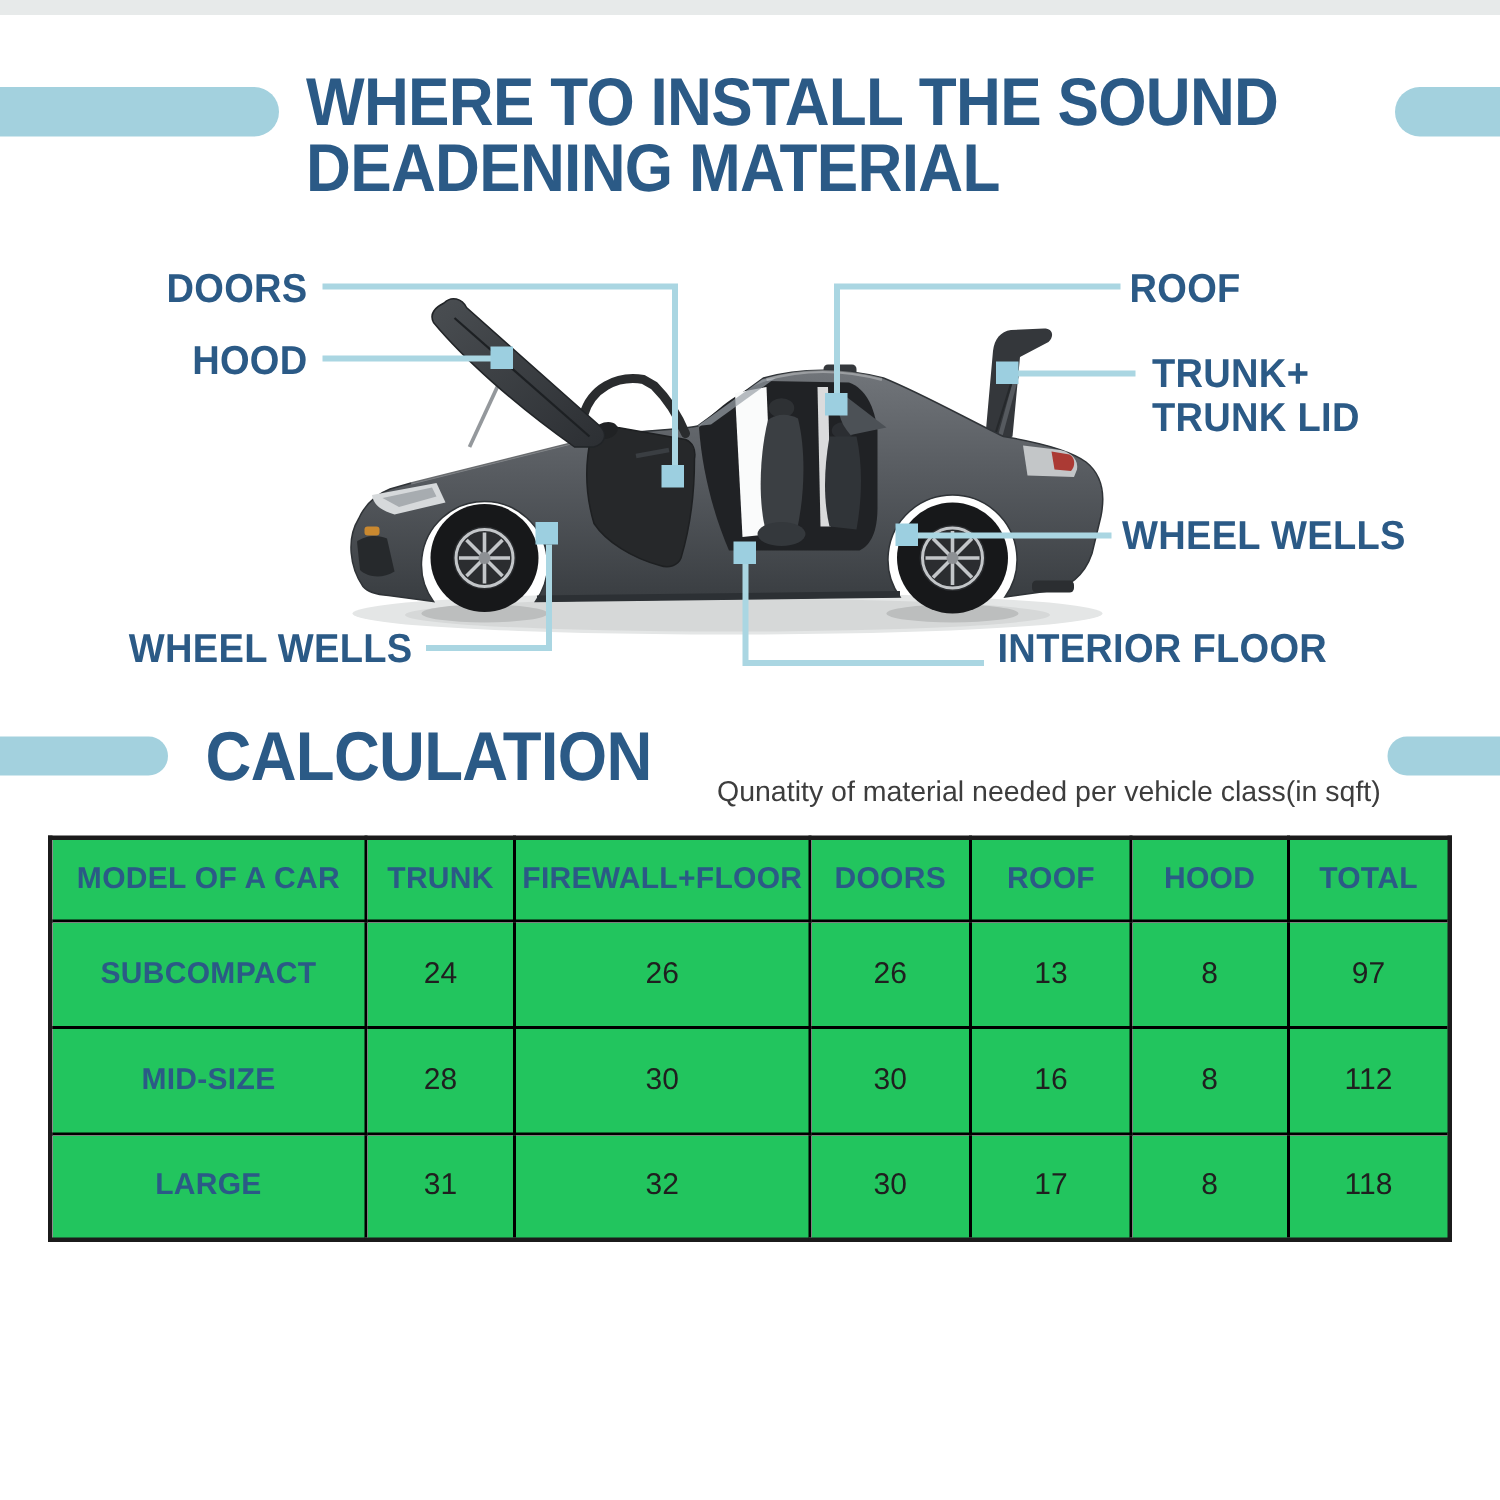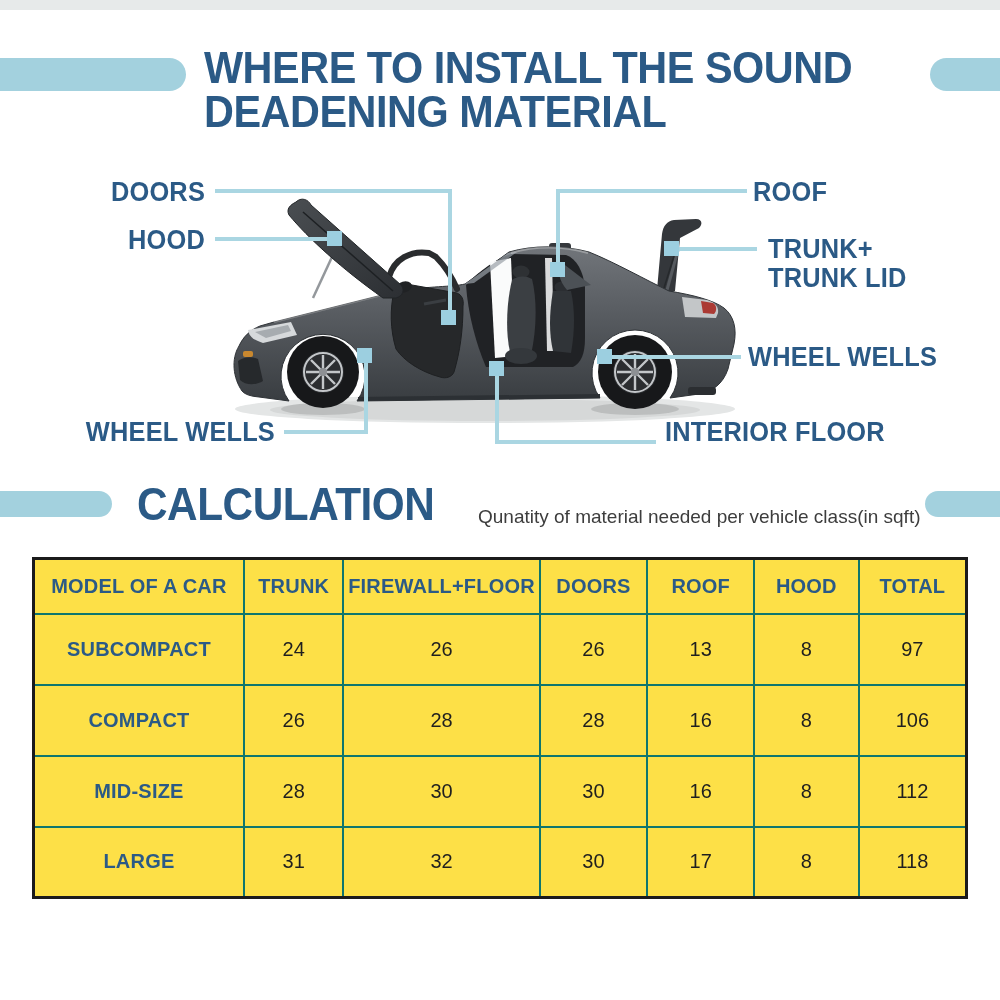--- a/index.html
+++ b/index.html
@@ -11,25 +11,25 @@
   .title{position:absolute;left:204px;top:46px;color:#2b5a86;font-weight:700;
          font-size:45px;line-height:44px;letter-spacing:-0.5px;
          transform:scaleX(.92);transform-origin:left top;white-space:nowrap;}
   .car-label{position:absolute;color:#2b5a86;font-weight:700;font-size:27px;
              letter-spacing:0.2px;line-height:1.08;white-space:pre-line;
              transform:scaleX(.94);transform-origin:left top;}
   .car-label.right-align{text-align:right;transform-origin:right top;}
   .calc-heading{position:absolute;left:137px;top:477px;color:#2b5a86;font-weight:700;
                 font-size:46px;letter-spacing:-0.5px;transform:scaleX(.92);
                 transform-origin:left top;white-space:nowrap;}
-  .calc-subtitle{position:absolute;left:478px;top:506px;color:#3d3d3d;font-size:19px;}
+  .calc-subtitle{position:absolute;left:478px;top:518px;color:#3d3d3d;font-size:19px;}
   .hero{position:absolute;left:0;top:0;}
   .tbl-wrap{position:absolute;left:32px;top:557px;}
   table{border-collapse:collapse;table-layout:fixed;width:936px;border:3px solid #1b1b1b;}
-  th,td{border:2px solid #0f766e;text-align:center;vertical-align:middle;background:#fde047;
+  th,td{border:2px solid #000000;text-align:center;vertical-align:middle;background:#22c55e;
         overflow:hidden;}
   thead tr{height:55px;}
   tbody tr{height:71px;}
   th{color:#2b5a86;font-size:20px;font-weight:700;letter-spacing:0.2px;}
   td.model{color:#2b5a86;font-size:20px;font-weight:700;letter-spacing:0.2px;padding:0 2px;}
   td.num{color:#1f1f1f;font-size:20px;font-weight:400;}
 </style>
 </head>
 <body>
 
@@ -201,29 +201,20 @@
           <tr>
             <td class="model">SUBCOMPACT</td>
             <td class="num">24</td>
             <td class="num">26</td>
             <td class="num">26</td>
             <td class="num">13</td>
             <td class="num">8</td>
             <td class="num">97</td>
           </tr>
           <tr>
-            <td class="model">COMPACT</td>
-            <td class="num">26</td>
-            <td class="num">28</td>
-            <td class="num">28</td>
-            <td class="num">16</td>
-            <td class="num">8</td>
-            <td class="num">106</td>
-          </tr>
-          <tr>
             <td class="model">MID-SIZE</td>
             <td class="num">28</td>
             <td class="num">30</td>
             <td class="num">30</td>
             <td class="num">16</td>
             <td class="num">8</td>
             <td class="num">112</td>
           </tr>
           <tr>
             <td class="model">LARGE</td>

